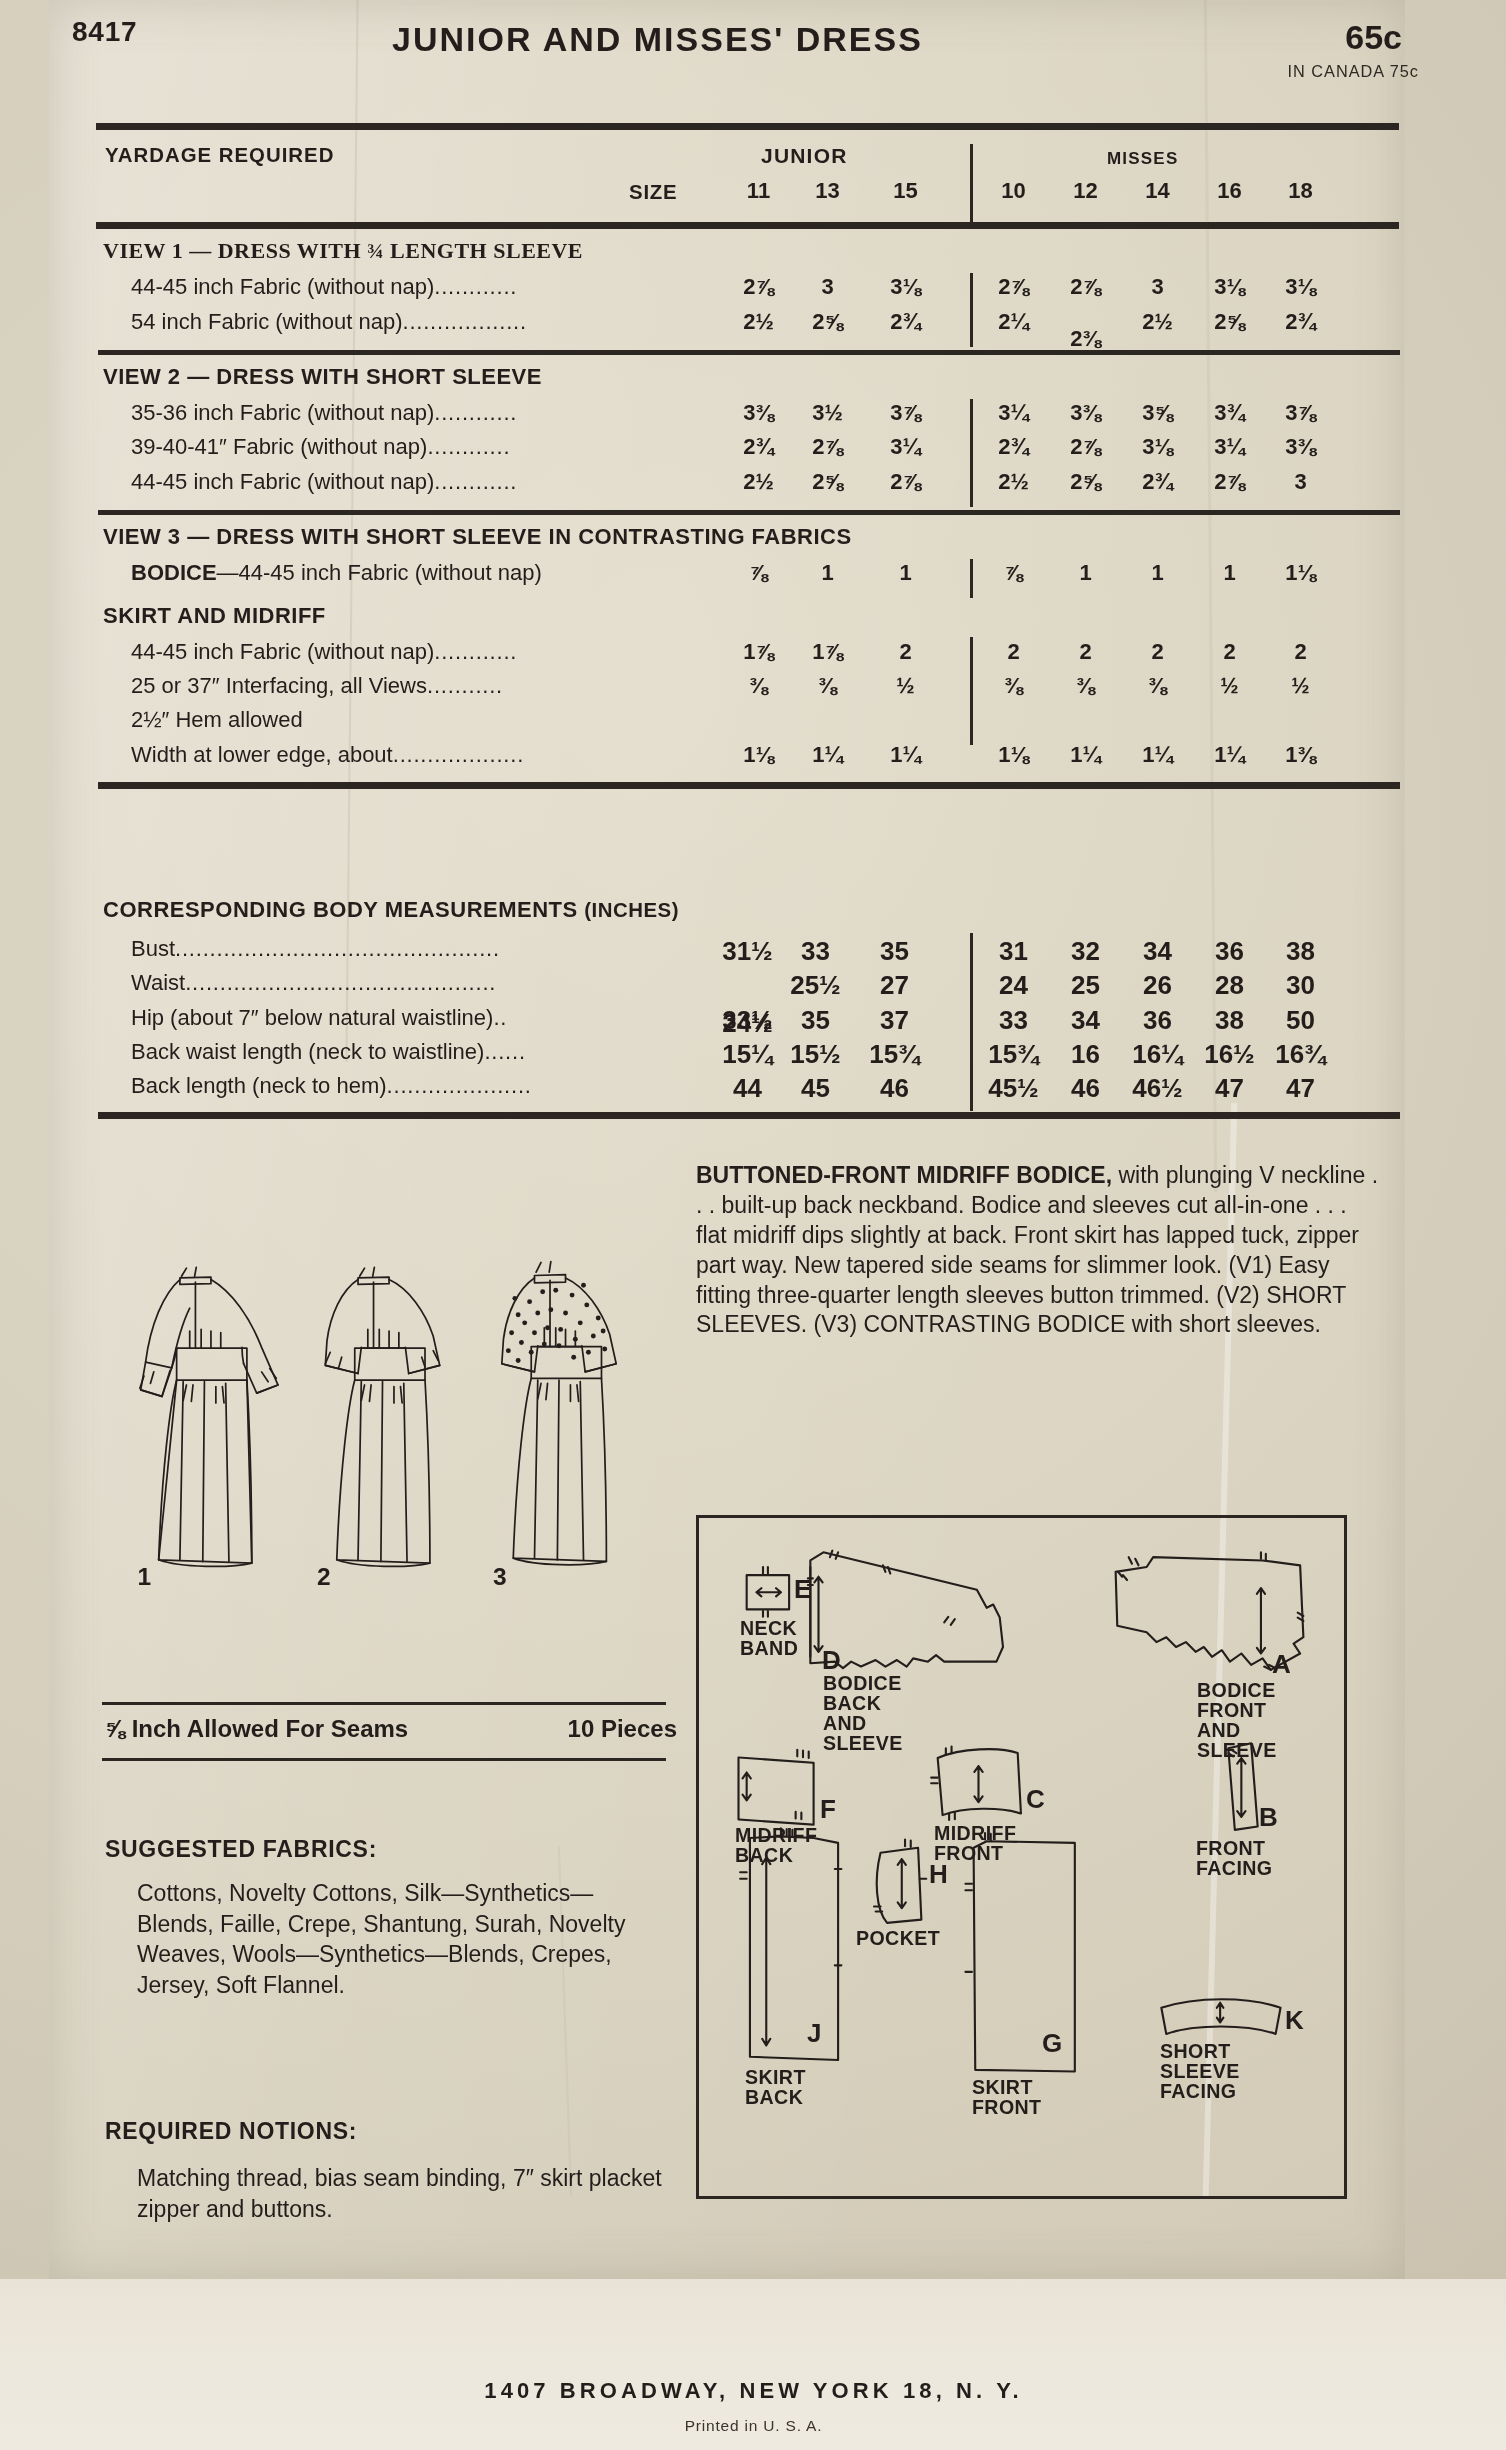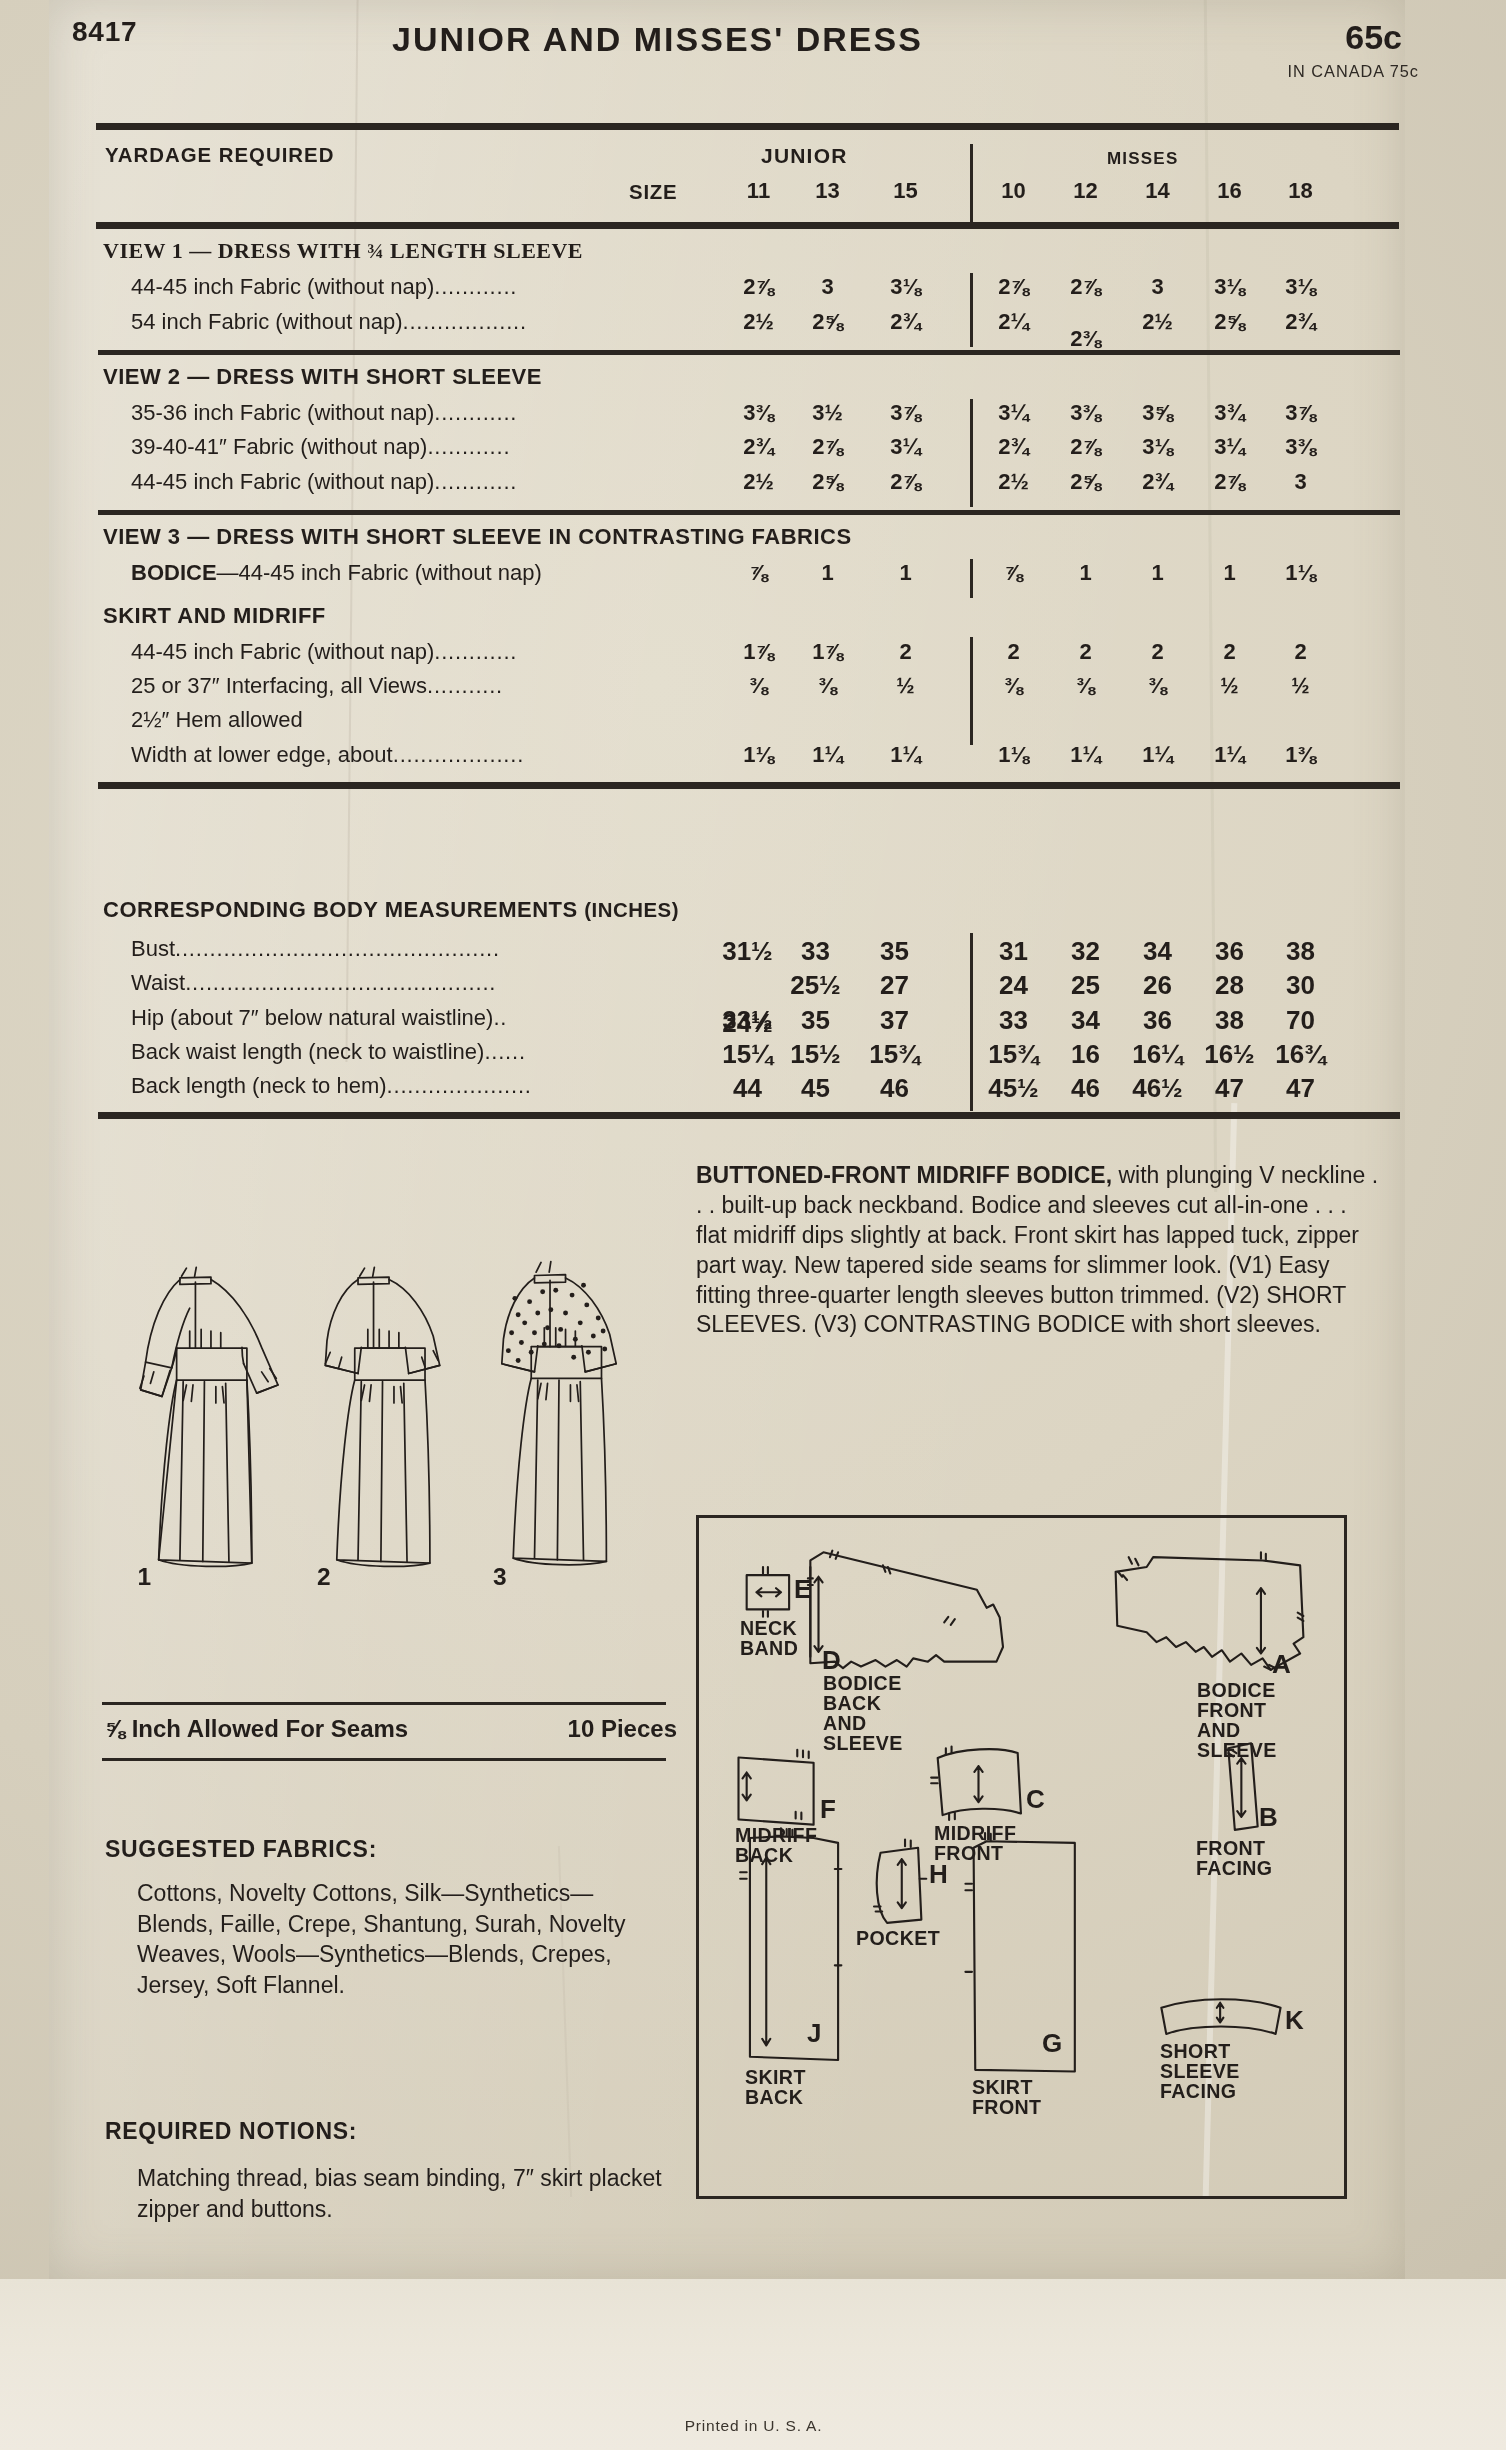--- a/index.html
+++ b/index.html
@@ -245,21 +245,21 @@
       <div class="numS" style="left: 1196px; top: 970px;">28</div>
       <div class="numS" style="left: 1267px; top: 970px;">30</div>
       <div class="rowlabel" style="left: 131px; top: 1005px;">Hip (about 7″ below natural waistline)<span class="dots">..</span></div>
       <div class="numS" style="left: 714px; top: 1005px;">33½</div>
       <div class="numS" style="left: 782px; top: 1005px;">35</div>
       <div class="numS" style="left: 861px; top: 1005px;">37</div>
       <div class="numS" style="left: 980px; top: 1005px;">33</div>
       <div class="numS" style="left: 1052px; top: 1005px;">34</div>
       <div class="numS" style="left: 1124px; top: 1005px;">36</div>
       <div class="numS" style="left: 1196px; top: 1005px;">38</div>
-      <div class="numS" style="left: 1267px; top: 1005px;">70</div>
+      <div class="numS" style="left: 1267px; top: 1005px;">50</div>
       <div class="rowlabel" style="left: 131px; top: 1039px;">Back waist length (neck to waistline)<span class="dots">......</span></div>
       <div class="numS" style="left: 714px; top: 1039px;">15¼</div>
       <div class="numS" style="left: 782px; top: 1039px;">15½</div>
       <div class="numS" style="left: 861px; top: 1039px;">15¾</div>
       <div class="numS" style="left: 980px; top: 1039px;">15¾</div>
       <div class="numS" style="left: 1052px; top: 1039px;">16</div>
       <div class="numS" style="left: 1124px; top: 1039px;">16¼</div>
       <div class="numS" style="left: 1196px; top: 1039px;">16½</div>
       <div class="numS" style="left: 1267px; top: 1039px;">16¾</div>
       <div class="rowlabel" style="left: 131px; top: 1073px;">Back length (neck to hem)<span class="dots">.....................</span></div>
@@ -480,16 +480,17 @@
 BACK</div>
     <div class="pclabel" style="left:157px;top:410px;">POCKET</div>
     <div class="pclabel" style="left:273px;top:559px;">SKIRT
 FRONT</div>
     <div class="pclabel" style="left:461px;top:523px;">SHORT
 SLEEVE
 FACING</div>
   </div>
 
   <div id="footerband"></div>
+  <div id="addr">1407 BROADWAY, NEW YORK 18, N. Y.</div>
   <div id="printed">Printed in U. S. A.</div>
 
 </div>
 
 
 </body></html>

